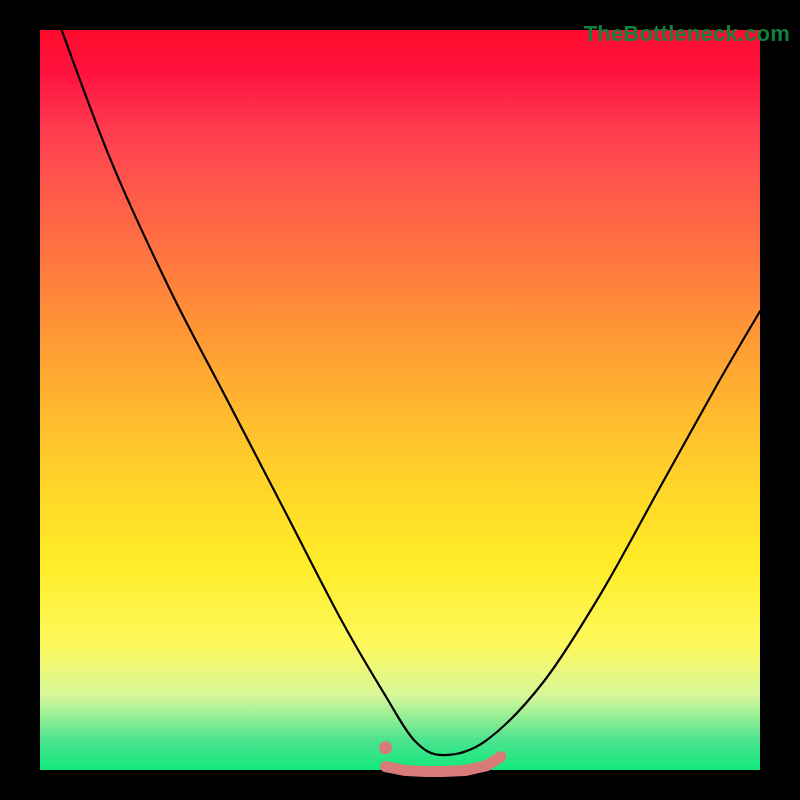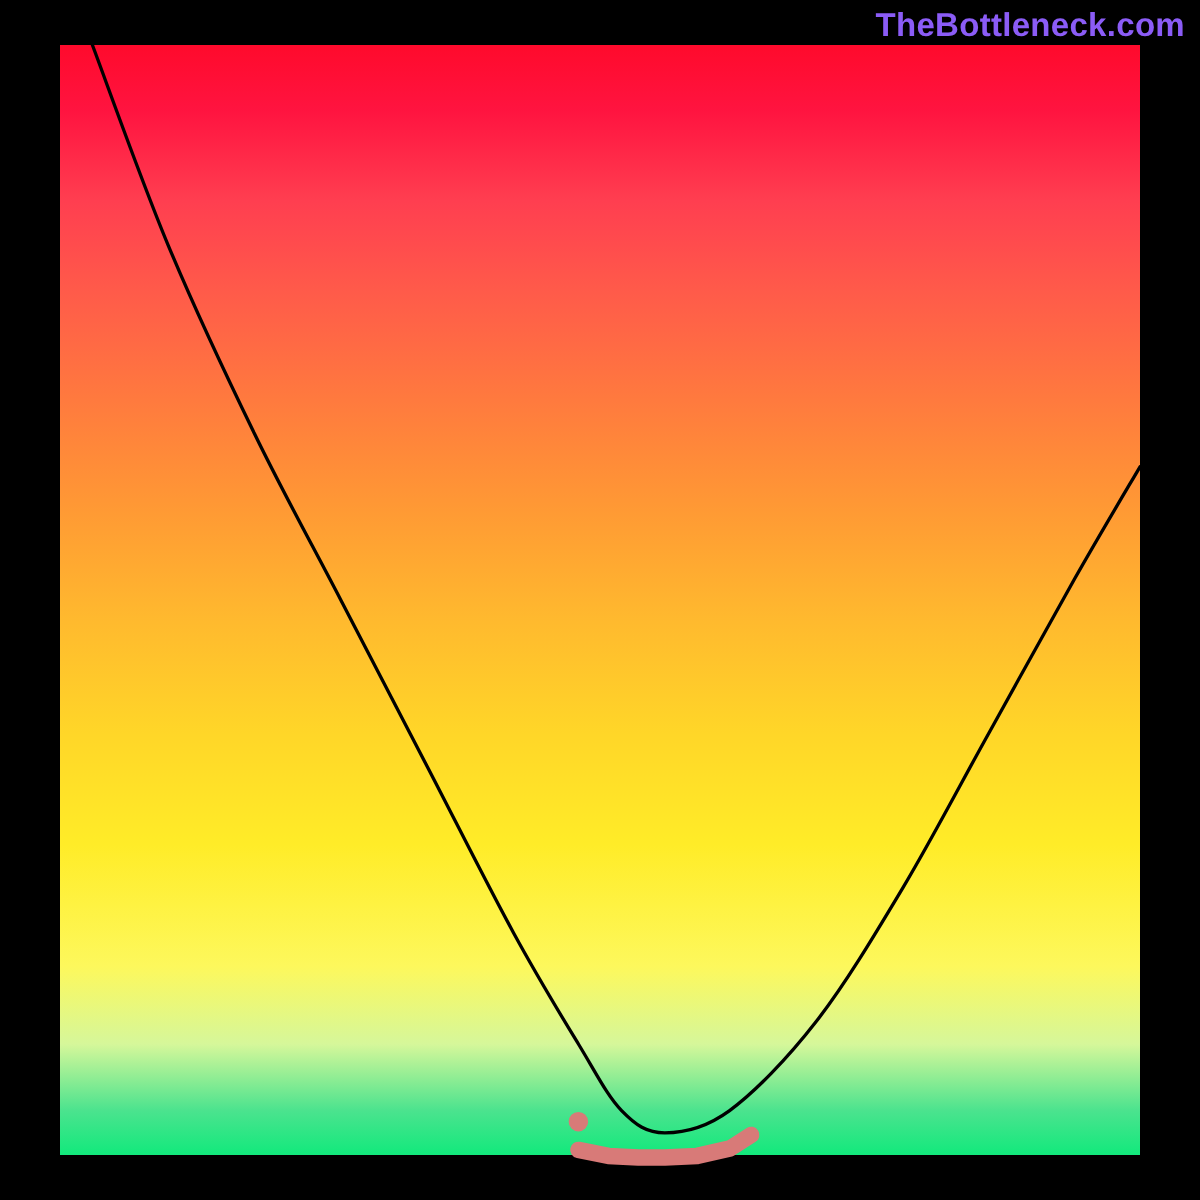--- a/index.html
+++ b/index.html
@@ -11,23 +11,23 @@
     font-family: Arial, Helvetica, sans-serif;
   }
   .frame {
     position: relative;
     width: 800px;
     height: 800px;
     background: #000;
   }
   .watermark {
     position: absolute;
-    top: 4px;
+    top: 21px;
     right: 10px;
-    color: #8b5cf6;
+    color: #15803d;
     font-size: 22px;
     font-weight: 600;
     letter-spacing: 0.2px;
     z-index: 5;
   }
   .plot {
     position: absolute;
     left: 40px;
     top: 30px;
     width: 720px;

